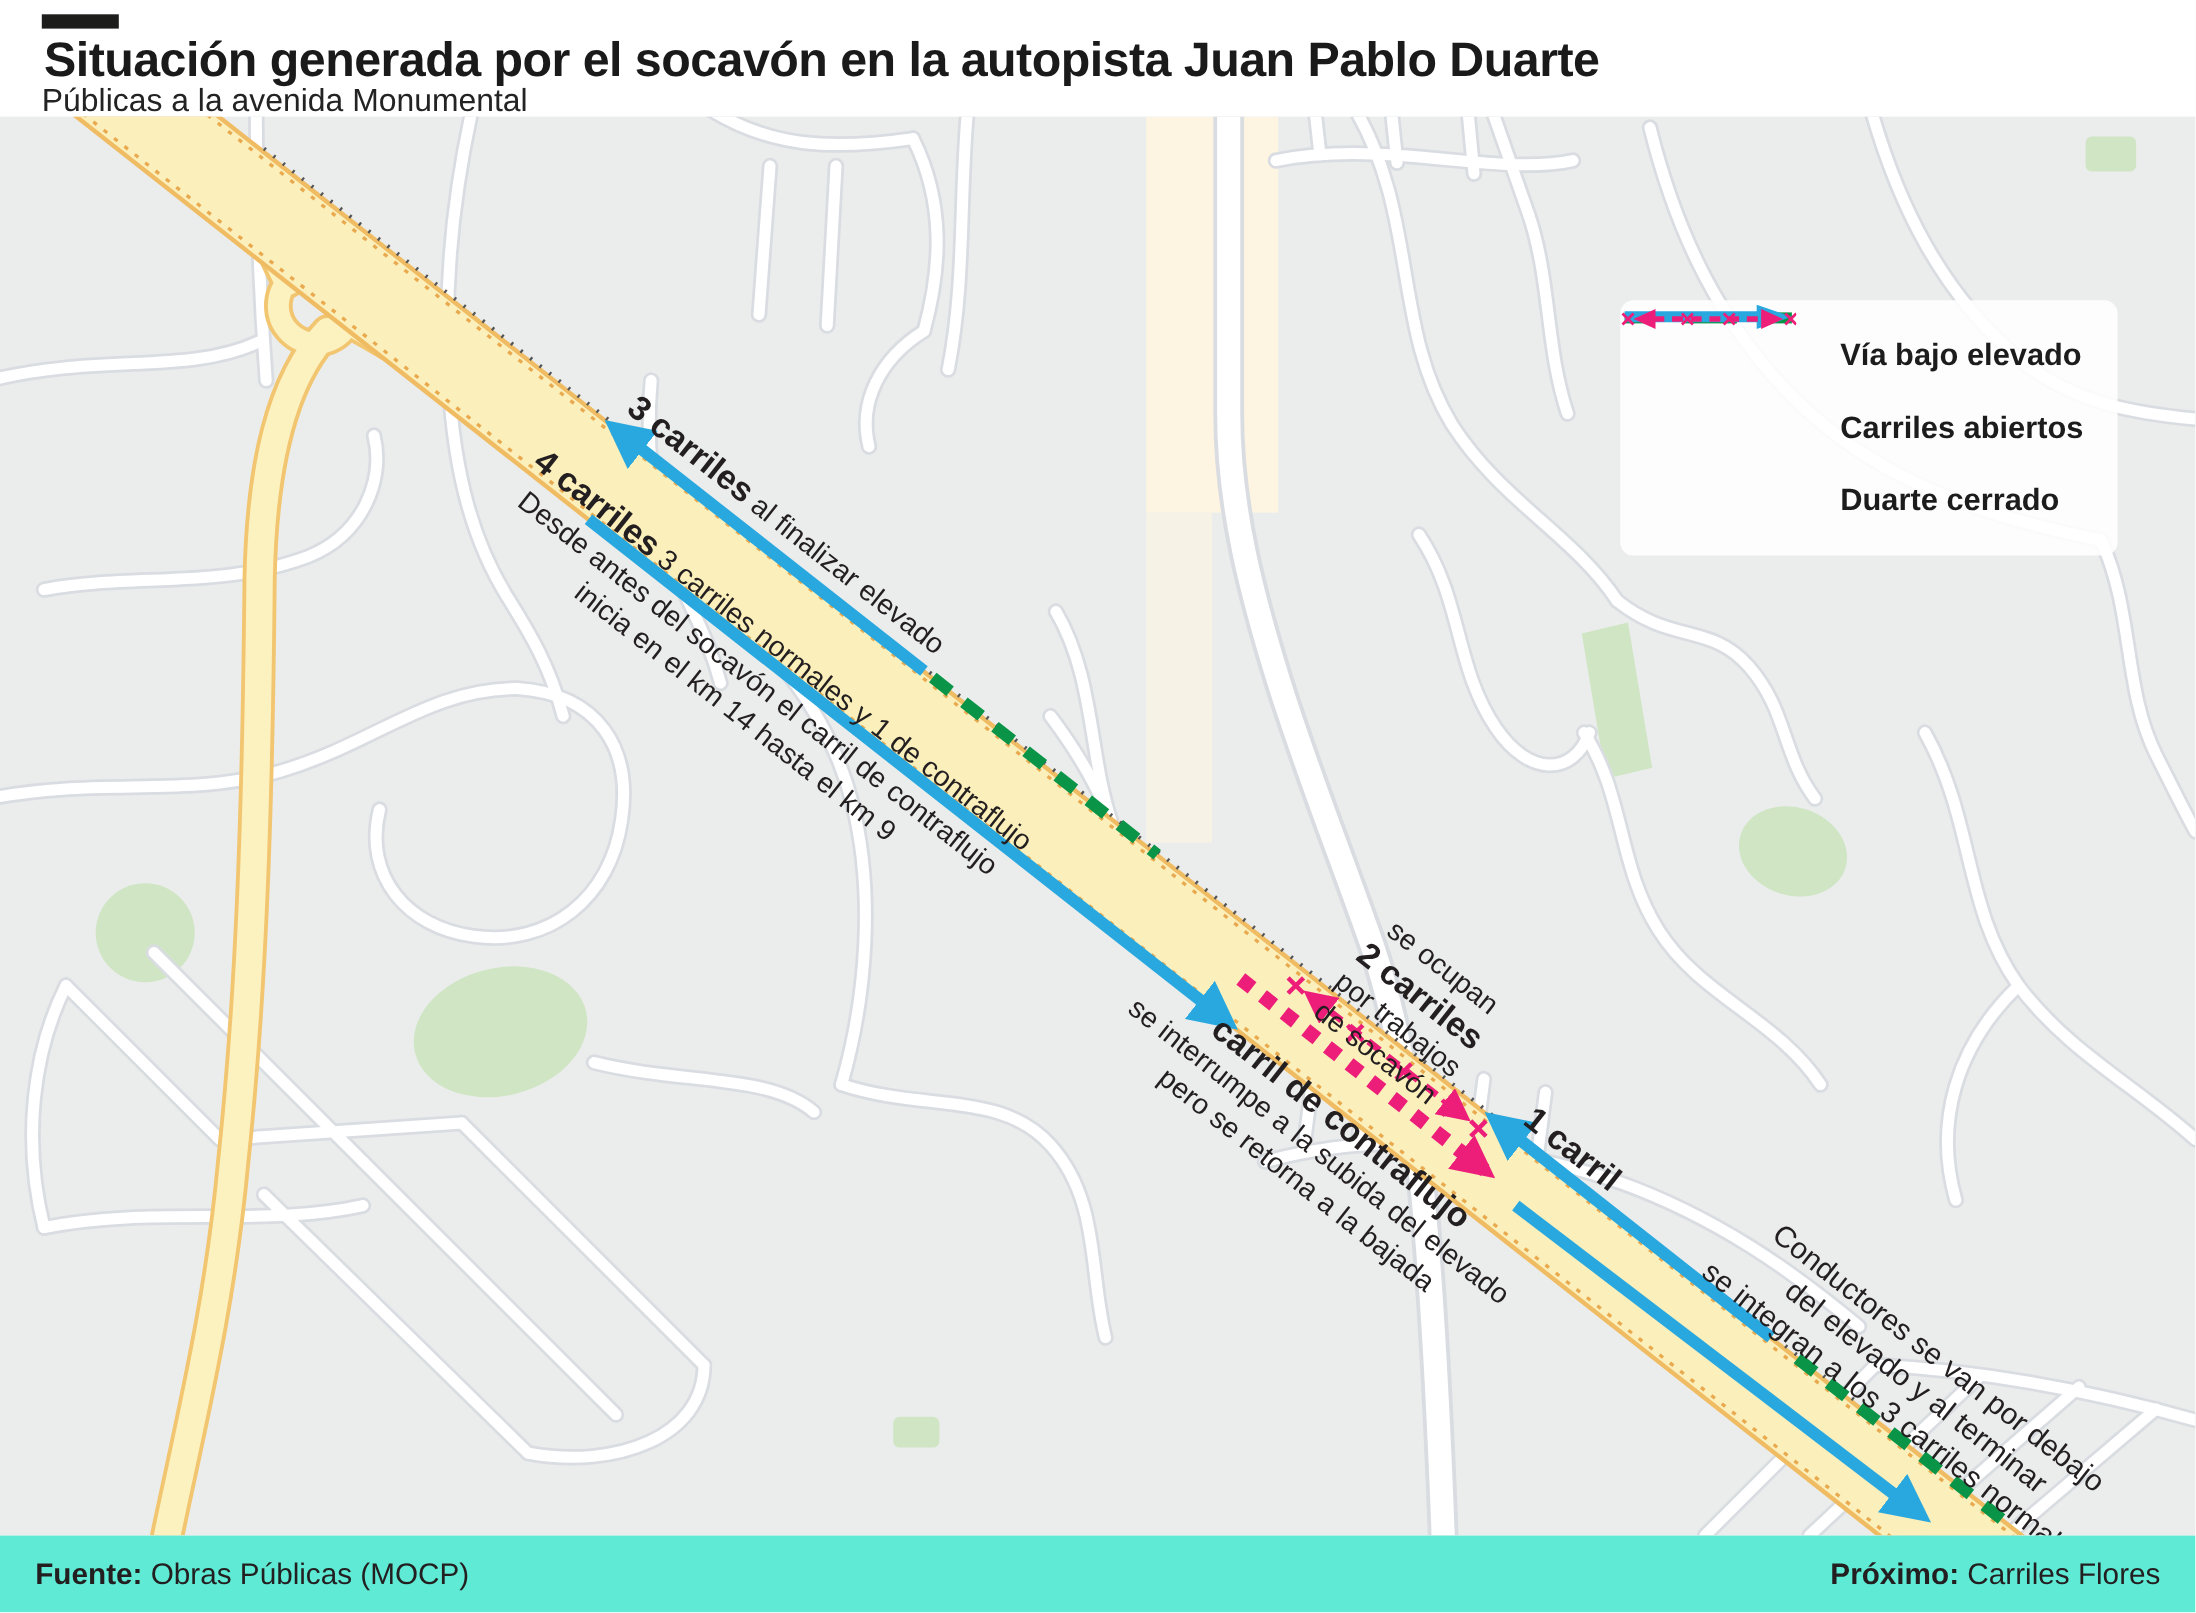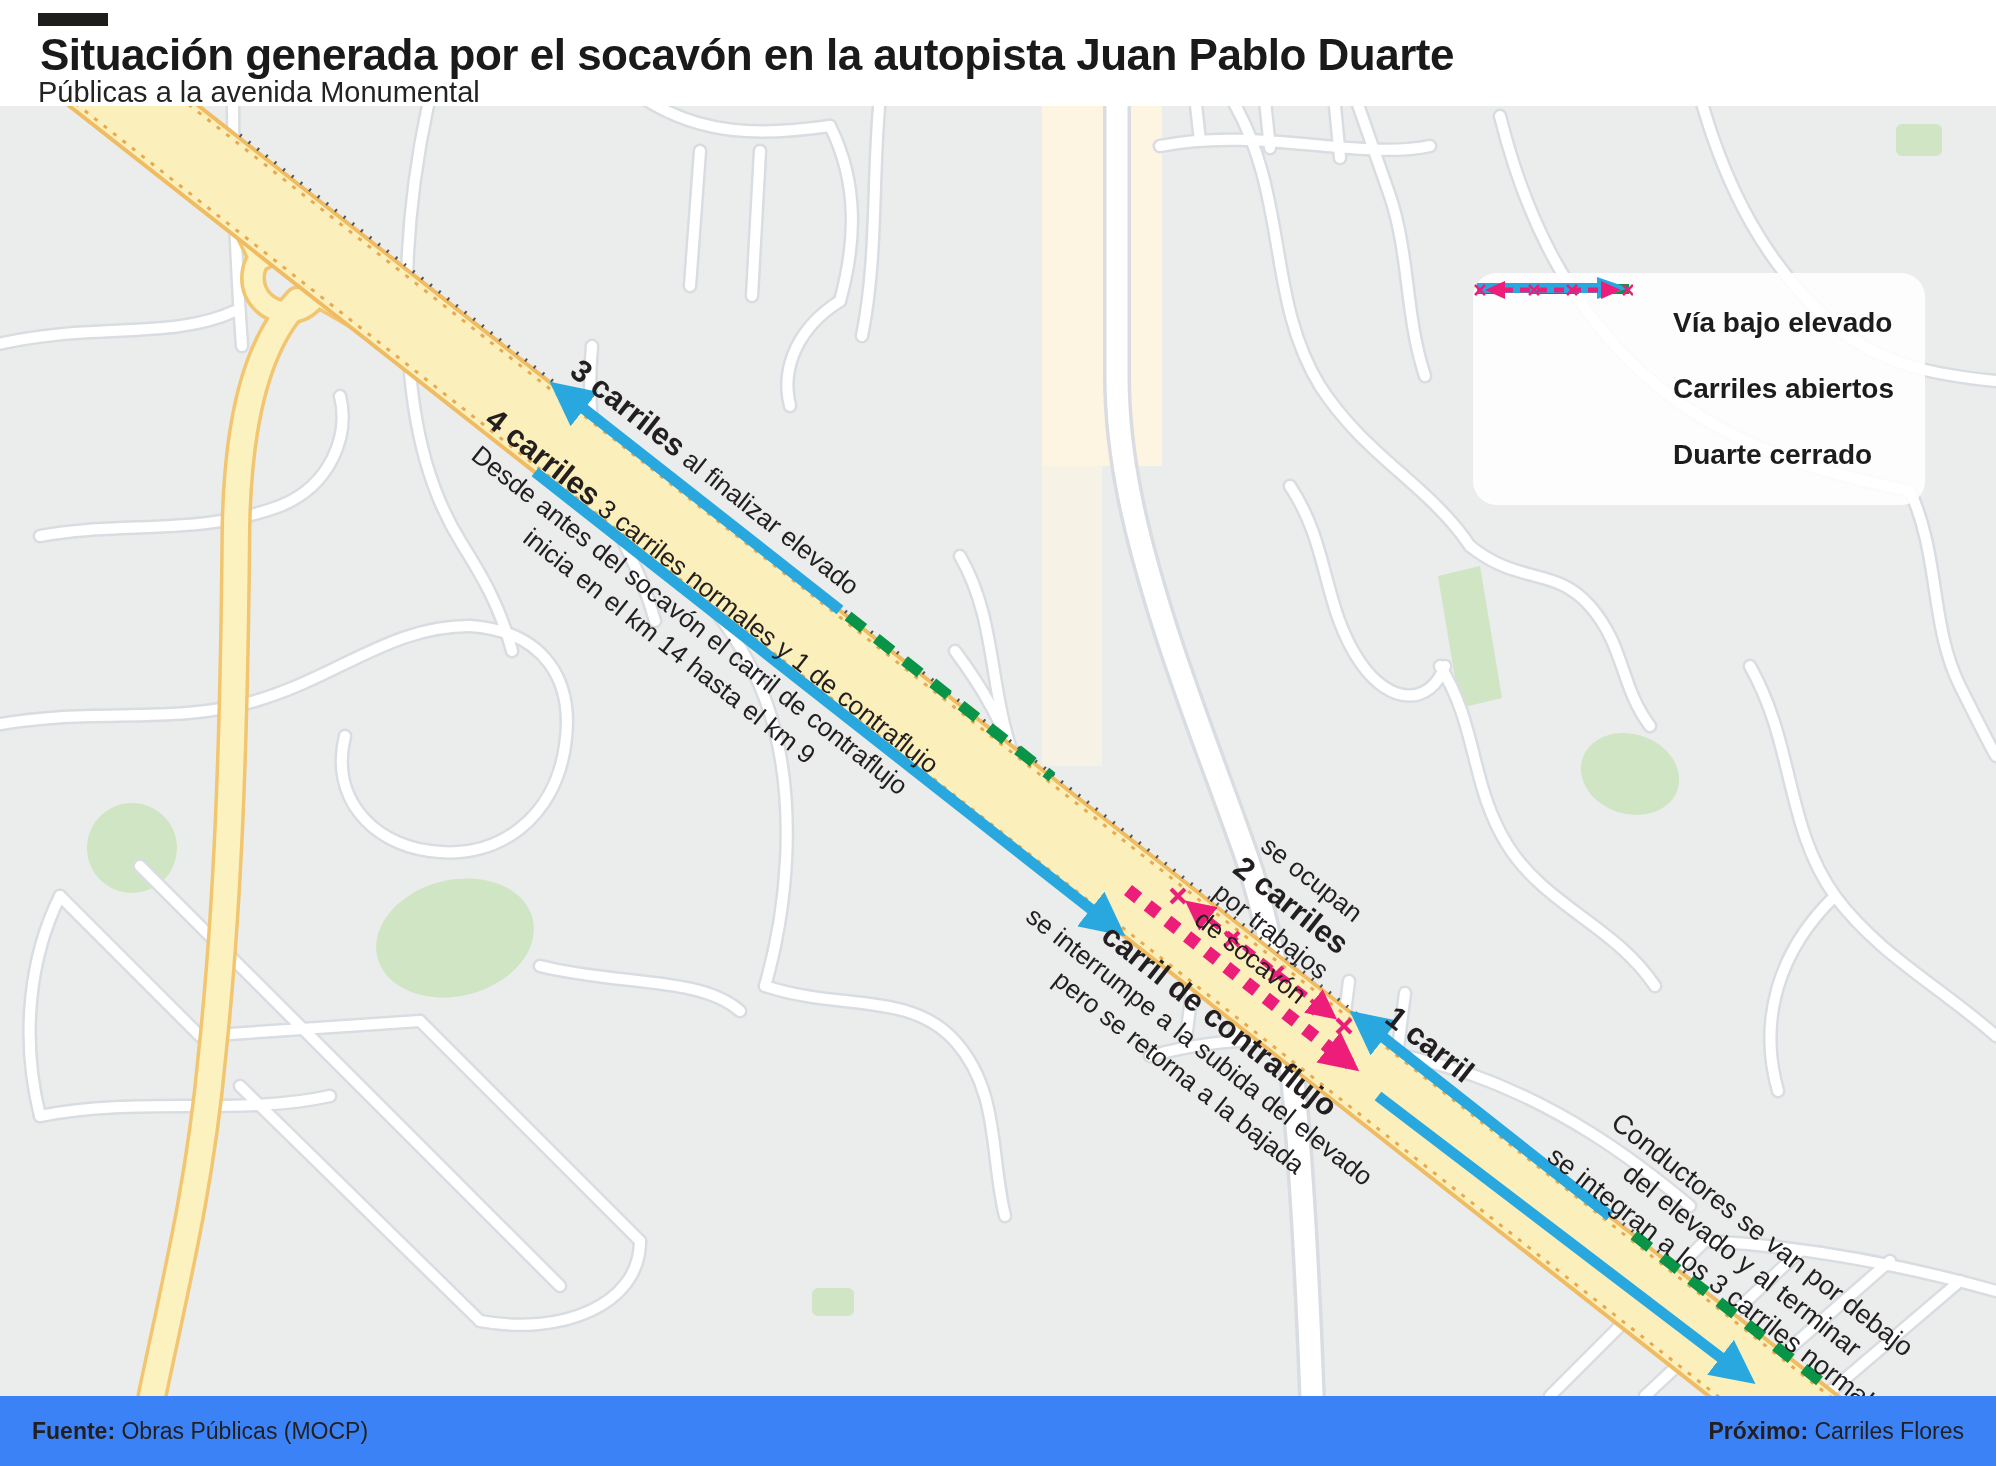--- a/index.html
+++ b/index.html
@@ -14,28 +14,28 @@
   .map{position:absolute;left:0;top:106px;width:1996px;height:1290px;background:#ebedec;overflow:hidden;}
   .map svg{position:absolute;left:0;top:0;}
   
   .ann{position:absolute;transform-origin:0 0;transform:rotate(38.2deg);
        white-space:nowrap;color:#231f20;line-height:33px;}
   .ann .b{font-weight:bold;font-size:31px;}
   .ann .r{font-size:26px;}
   .ctr{text-align:center;width:max-content;}
   
   .legend{position:absolute;left:1473px;top:167px;width:452px;height:232px;
-          background:rgba(255,255,255,0.88);border-radius:24px;
+          background:rgba(255,255,255,0.88);border-radius:12px;
           display:flex;flex-direction:column;justify-content:center;gap:14px;padding:10px 0;box-sizing:border-box;}
   .lrow{display:flex;align-items:center;height:52px;}
   .lsym{width:200px;display:flex;justify-content:center;align-items:center;}
   .llab{font-weight:bold;font-size:28px;color:#1c1c1c;}
   
-  .ftr{position:absolute;left:0;top:1396px;width:1996px;height:70px;background:#3b82f6;
-       display:flex;justify-content:space-between;align-items:center;padding:0 32px;box-sizing:border-box;font-size:23px;}
+  .ftr{position:absolute;left:0;top:1396px;width:1996px;height:70px;background:#5eead4;
+       display:flex;justify-content:space-between;align-items:center;padding:0 32px;box-sizing:border-box;font-size:27px;}
   .ftr b{font-weight:bold;}
 </style>
 </head>
 <body>
 
 <div class="page">
 
   <div class="hdr">
     <div class="hdr-bar"></div>
     <div class="hdr-title">Situación generada por el socavón en la autopista Juan Pablo Duarte</div>

